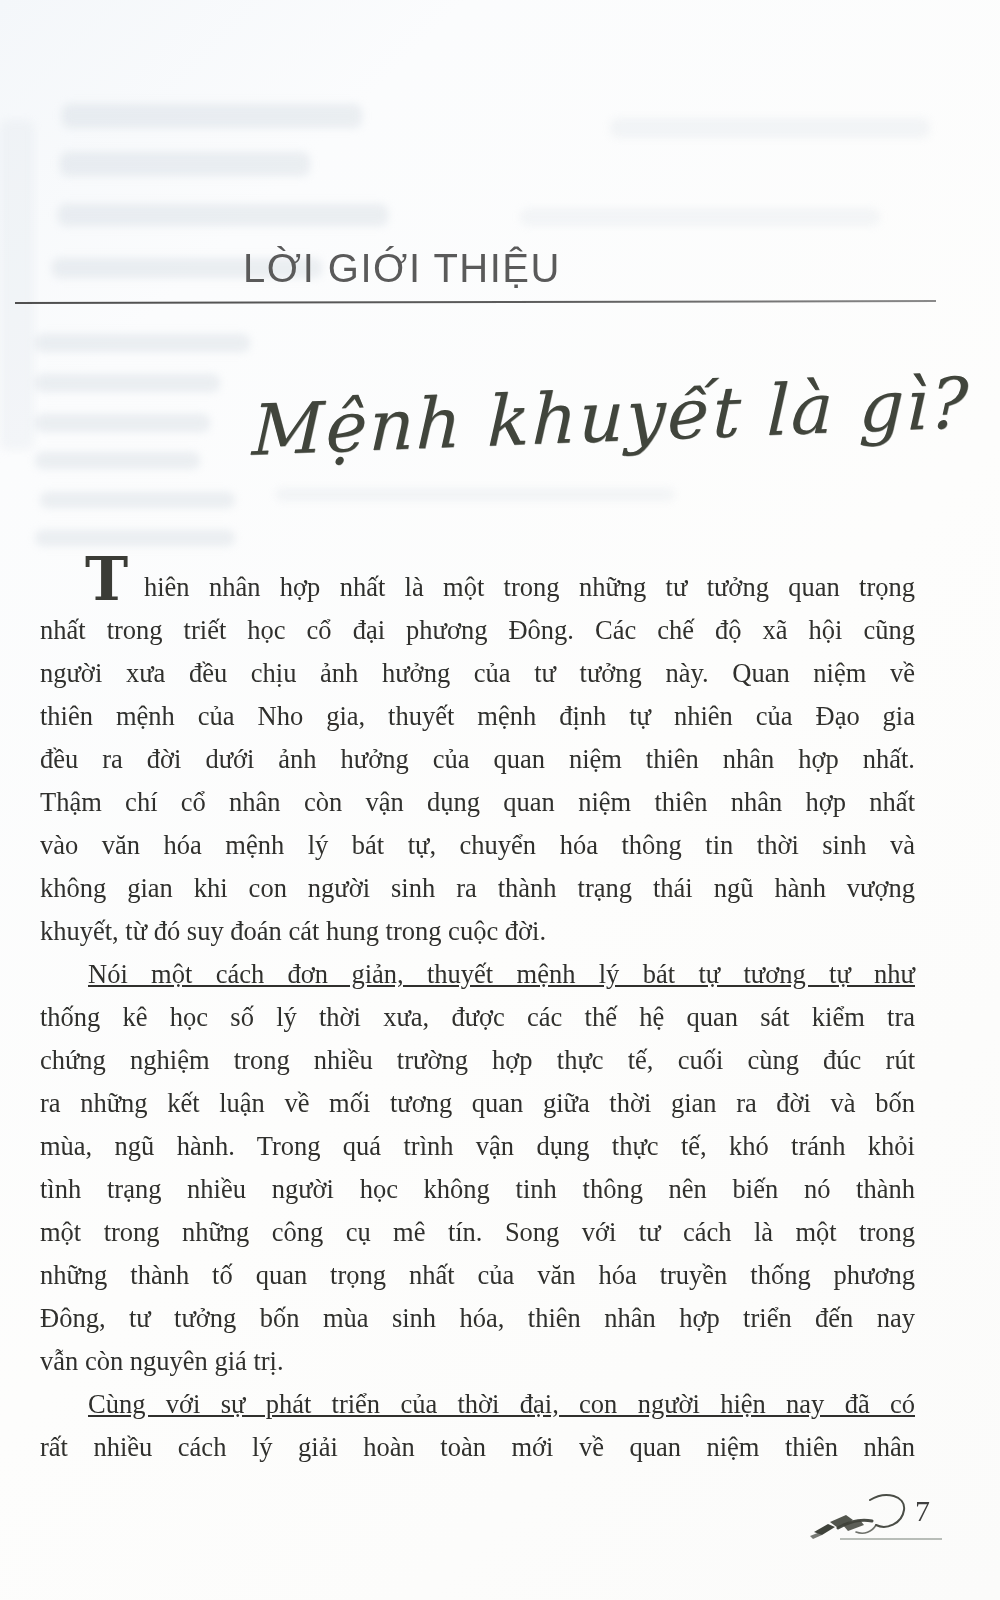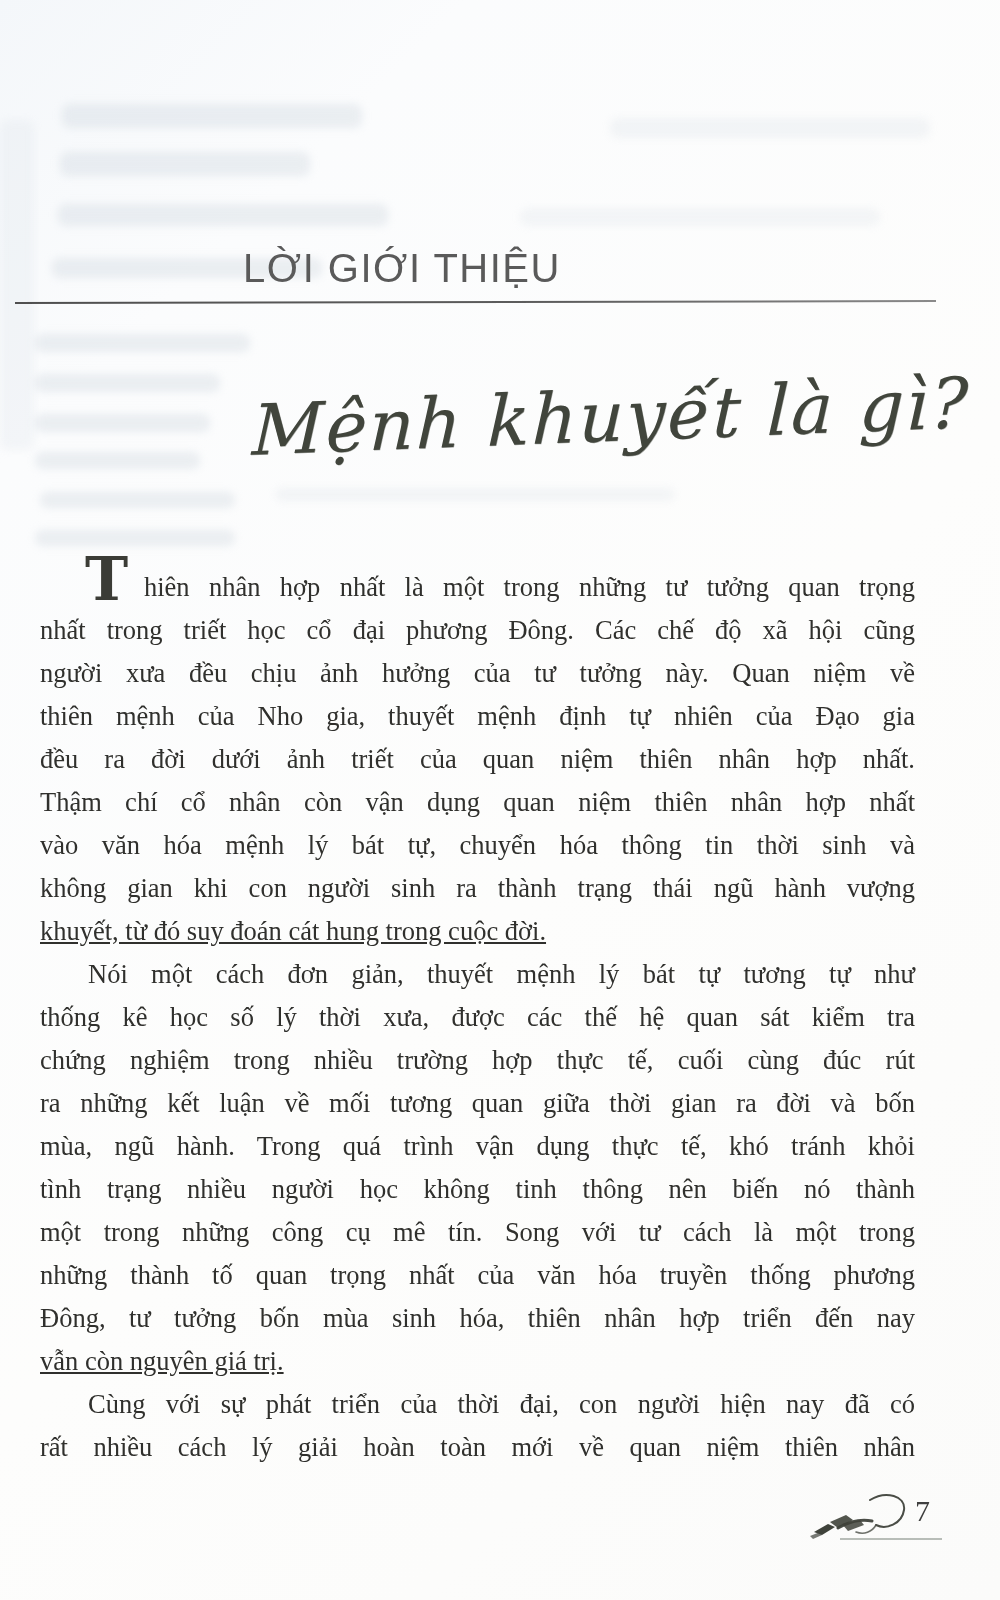--- a/index.html
+++ b/index.html
@@ -51,23 +51,23 @@
     color:#30302d;
     font-size:26.5px;
   }
   .jline{
     position:relative;
     height:43px;line-height:43px;
     text-align:justify;
     text-align-last:justify;
     white-space:nowrap;
   }
-  .jline.last{text-align-last:left;text-decoration:underline;}
+  .jline.last{text-align-last:left;}
   .jline.firstline{padding-left:104px;}
-  .jline.indent{padding-left:48px;}
+  .jline.indent{padding-left:48px;text-decoration:underline;}
   .dropcap{
     position:absolute;left:45px;top:-16px;
     font-family:"DejaVu Serif", serif;
     font-weight:bold;
     font-size:58px;line-height:58px;
     color:#3b3c36;
     transform:scaleY(1.04);
   }
   .footer{
     position:absolute;top:1486px;left:808px;width:140px;height:62px;
@@ -108,21 +108,21 @@
 
   <div class="calligraphy">Mệnh khuyết là gì?</div>
 
   <div class="body-text">
     <div class="jline firstline">
       <span class="dropcap">T</span><span>hiên nhân hợp nhất là một trong những tư tưởng quan trọng</span>
     </div>
     <div class="jline">nhất trong triết học cổ đại phương Đông. Các chế độ xã hội cũng</div>
     <div class="jline">người xưa đều chịu ảnh hưởng của tư tưởng này. Quan niệm về</div>
     <div class="jline">thiên mệnh của Nho gia, thuyết mệnh định tự nhiên của Đạo gia</div>
-    <div class="jline">đều ra đời dưới ảnh triết của quan niệm thiên nhân hợp nhất.</div>
+    <div class="jline">đều ra đời dưới ảnh hưởng của quan niệm thiên nhân hợp nhất.</div>
     <div class="jline">Thậm chí cổ nhân còn vận dụng quan niệm thiên nhân hợp nhất</div>
     <div class="jline">vào văn hóa mệnh lý bát tự, chuyển hóa thông tin thời sinh và</div>
     <div class="jline">không gian khi con người sinh ra thành trạng thái ngũ hành vượng</div>
     <div class="jline last">khuyết, từ đó suy đoán cát hung trong cuộc đời.</div>
 
     <div class="jline indent">Nói một cách đơn giản, thuyết mệnh lý bát tự tương tự như</div>
     <div class="jline">thống kê học số lý thời xưa, được các thế hệ quan sát kiểm tra</div>
     <div class="jline">chứng nghiệm trong nhiều trường hợp thực tế, cuối cùng đúc rút</div>
     <div class="jline">ra những kết luận về mối tương quan giữa thời gian ra đời và bốn</div>
     <div class="jline">mùa, ngũ hành. Trong quá trình vận dụng thực tế, khó tránh khỏi</div>

